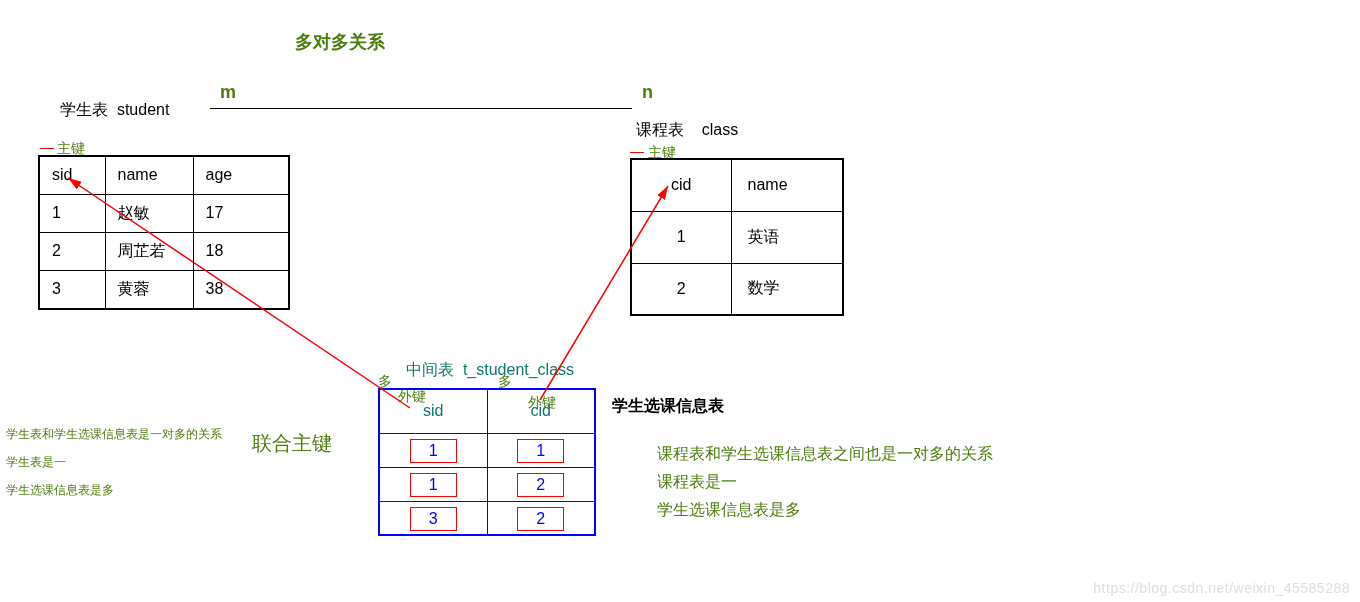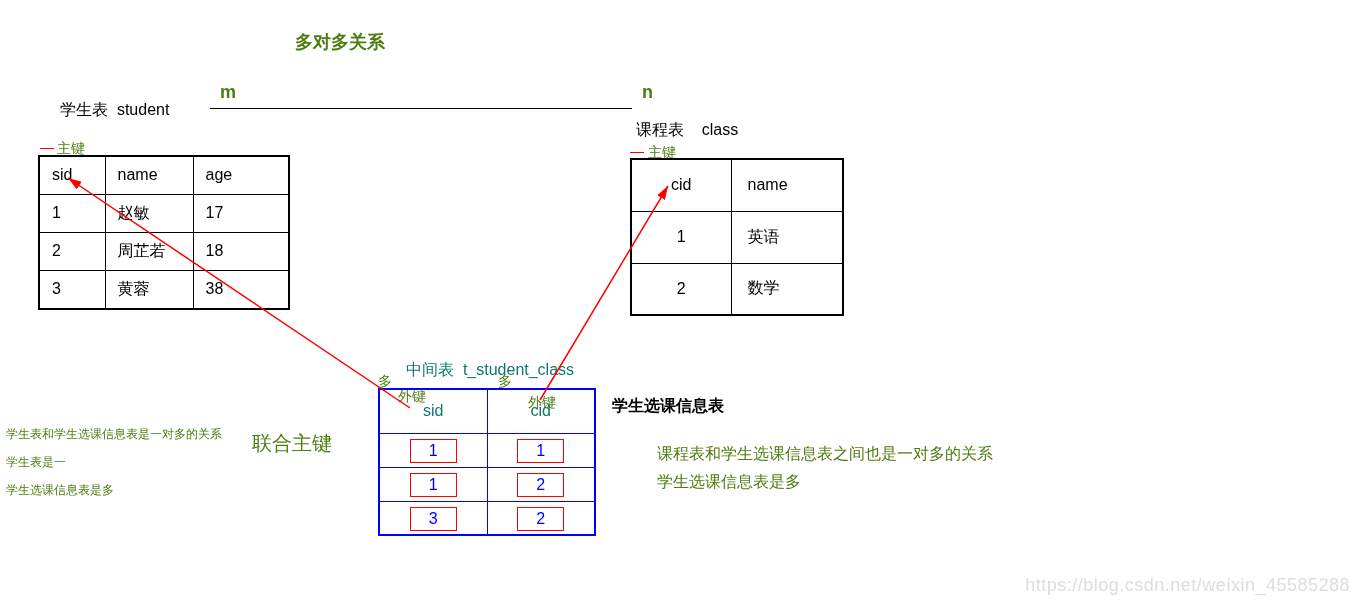--- a/index.html
+++ b/index.html
@@ -97,21 +97,21 @@
   .left-notes { left: 6px; top: 420px; font-size: 12px; line-height: 28px; }
   .joint-pk { left: 252px; top: 430px; font-size: 20px; }
 
   
   .right-notes { left: 612px; top: 440px; font-size: 16px; line-height: 28px; margin-left: 45px; }
 
   
   svg.overlay { position:absolute; left:0; top:0; width:1360px; height:602px; pointer-events:none; }
 
   
-  .wm { right: 10px; bottom: 6px; color: #ddd; font-size: 18px; font-family: Arial; letter-spacing: .5px;}
+  .wm { right: 10px; bottom: 6px; color: #ddd; font-size: 14px; font-family: Arial; letter-spacing: .5px;}
 </style>
 </head>
 <body>
 
 <div class="abs title red">多对多关系</div>
 
 <div class="abs m-label red">m</div>
 <div class="abs n-label red">n</div>
 <div class="abs mn-line"></div>
 
@@ -206,20 +206,21 @@
 
 <div class="abs left-notes red">
   <div>学生表和学生选课信息表是一对多的关系</div>
   <div>学生表是一</div>
   <div>学生选课信息表是多</div>
 </div>
 <div class="abs joint-pk red">联合主键</div>
 
 <div class="abs right-notes red">
   <div>课程表和学生选课信息表之间也是一对多的关系</div>
+  <div>课程表是一</div>
   <div>学生选课信息表是多</div>
 </div>
 
 <svg class="overlay">
   <defs>
     <marker id="arrowRed" markerWidth="10" markerHeight="10" refX="9" refY="3" orient="auto" markerUnits="strokeWidth">
       <path d="M0,0 L0,6 L9,3 z" fill="#ff0000"></path>
     </marker>
   </defs>
 

